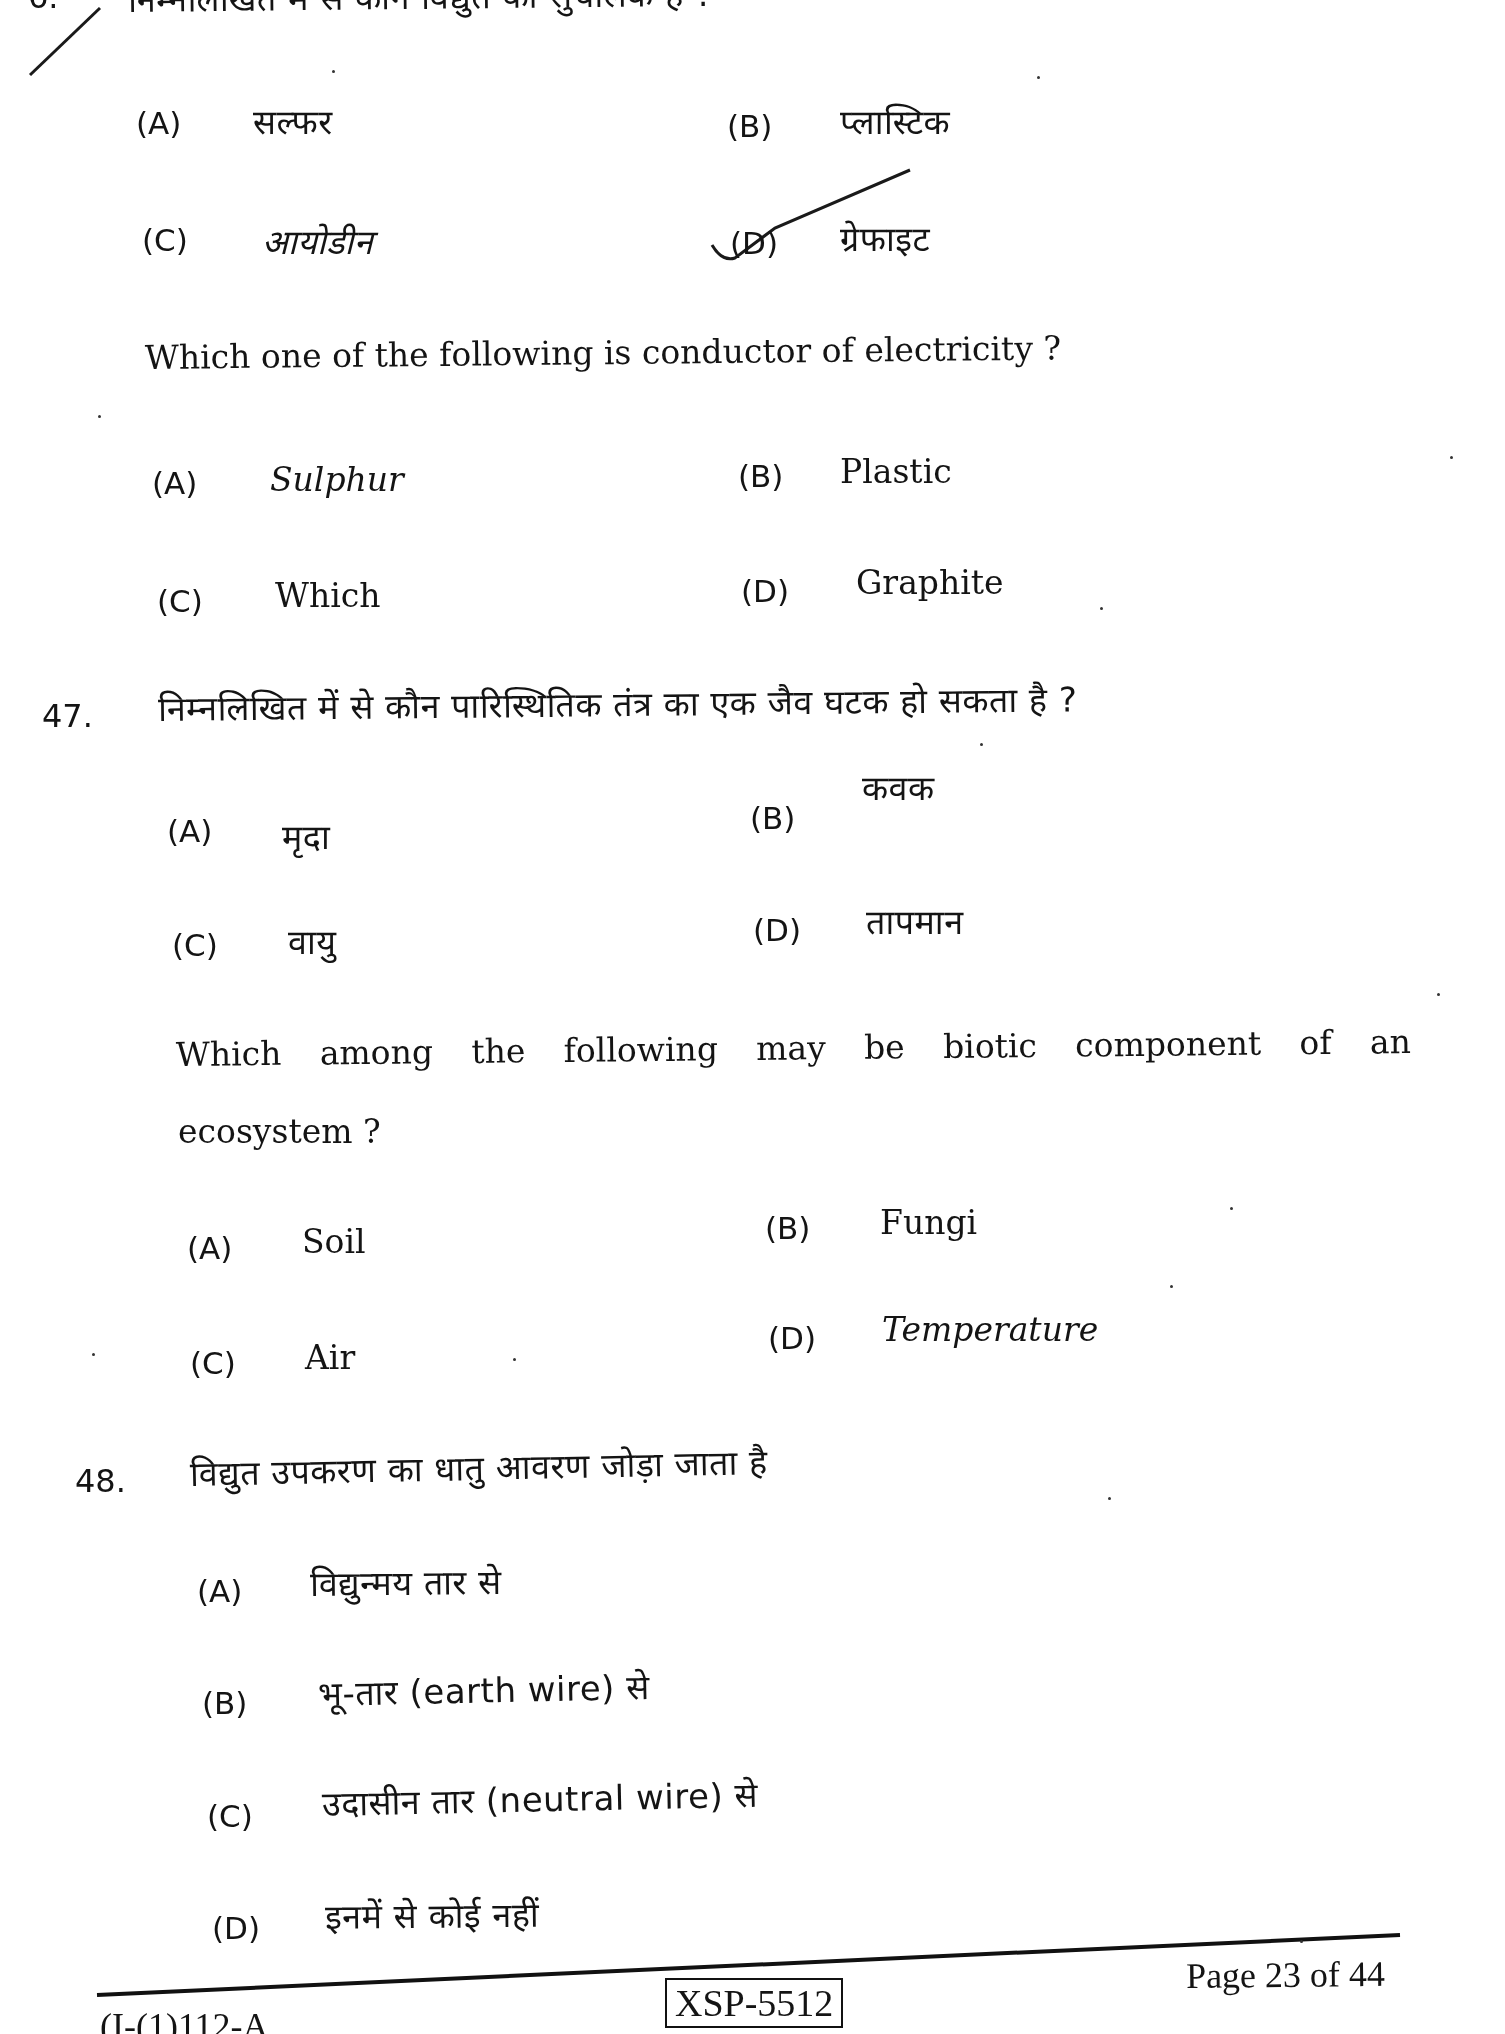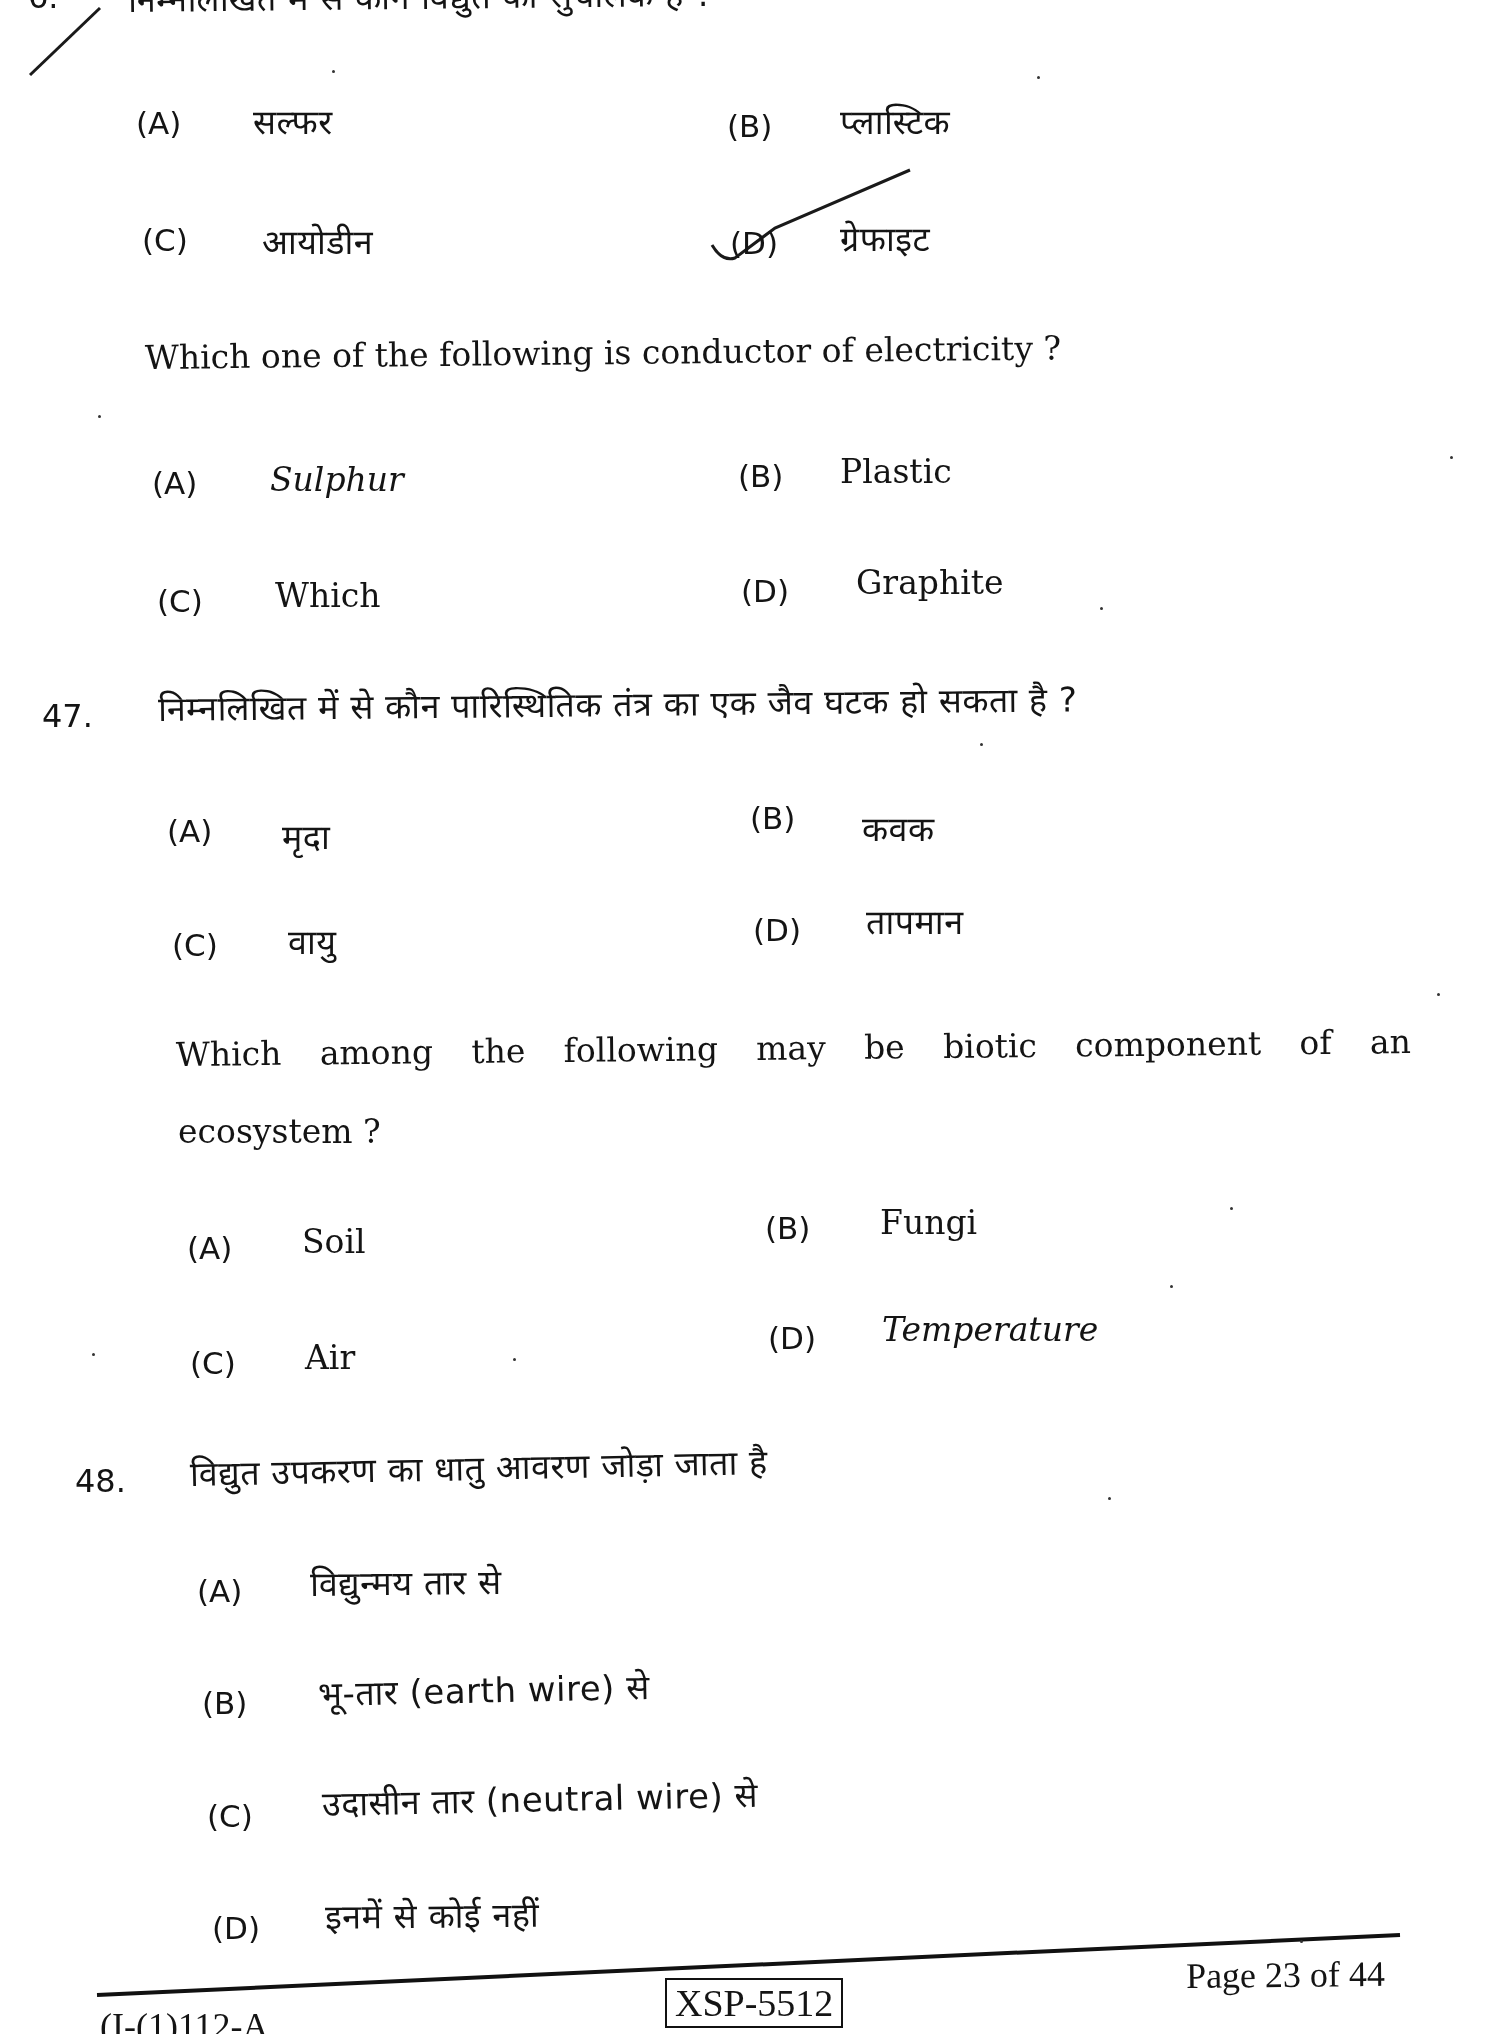--- a/index.html
+++ b/index.html
@@ -40,42 +40,42 @@
   </svg>
 
   <div class="abs qnum" style="left:28px; top:-22px;">6.</div>
   <div class="abs hi skew1" style="left:128px; top:-24px;">निम्नलिखित में से कौन विद्युत का सुचालक है ?</div>
 
   <div class="abs lbl" style="left:136px; top:105px;">(A)</div>
   <div class="abs hi" style="left:253px; top:98px;">सल्फर</div>
   <div class="abs lbl" style="left:727px; top:108px;">(B)</div>
   <div class="abs hi" style="left:840px; top:98px;">प्लास्टिक</div>
   <div class="abs lbl" style="left:142px; top:222px;">(C)</div>
-  <div class="abs hi" style="left:262px; top:218px;">आयोडीन</div>
+  <div class="abs hi" style="left:262px; top:218px;font-style:italic;">आयोडीन</div>
   <div class="abs lbl" style="left:730px; top:225px;">(D)</div>
   <div class="abs hi" style="left:840px; top:215px;">ग्रेफाइट</div>
 
   <div class="abs en skew1" style="left:145px; top:338px;">Which one of the following is conductor of electricity ?</div>
 
   <div class="abs lbl" style="left:152px; top:465px;">(A)</div>
   <div class="abs en" style="left:270px; top:460px;font-style:italic;">Sulphur</div>
   <div class="abs lbl" style="left:738px; top:458px;">(B)</div>
   <div class="abs en" style="left:840px; top:452px;">Plastic</div>
   <div class="abs lbl" style="left:157px; top:583px;">(C)</div>
   <div class="abs en" style="left:275px; top:576px;">Which</div>
   <div class="abs lbl" style="left:741px; top:573px;">(D)</div>
   <div class="abs en" style="left:856px; top:563px;">Graphite</div>
 
   <div class="abs qnum" style="left:42px; top:697px;">47.</div>
   <div class="abs hi skew1" style="left:158px; top:685px;">निम्नलिखित में से कौन पारिस्थितिक तंत्र का एक जैव घटक हो सकता है ?</div>
 
   <div class="abs lbl" style="left:167px; top:813px;">(A)</div>
   <div class="abs hi" style="left:282px; top:803px;margin-top:10px;">मृदा</div>
   <div class="abs lbl" style="left:750px; top:800px;">(B)</div>
-  <div class="abs hi" style="left:862px; top:805px;text-align:right;">कवक</div>
+  <div class="abs hi" style="left:862px; top:764px;text-align:right;">कवक</div>
   <div class="abs lbl" style="left:172px; top:927px;">(C)</div>
   <div class="abs hi" style="left:288px; top:918px;">वायु</div>
   <div class="abs lbl" style="left:753px; top:912px;">(D)</div>
   <div class="abs hi" style="left:866px; top:898px;">तापमान</div>
 
   <div class="abs en skew1 justify-line" style="left:176px; top:1035px;">
     <span>Which</span>
     <span>among</span>
     <span>the</span>
     <span>following</span>

